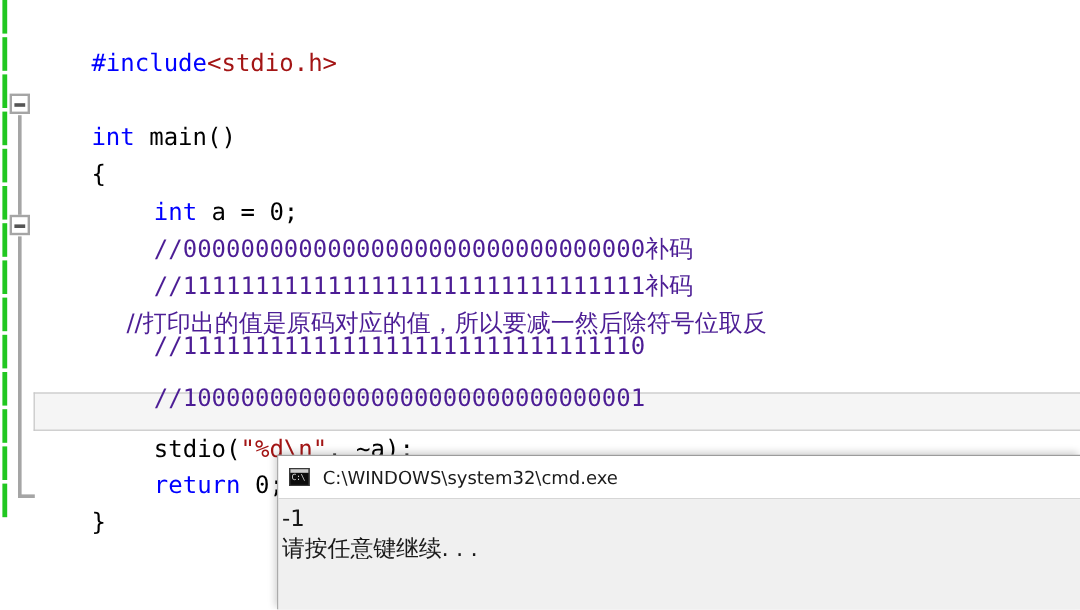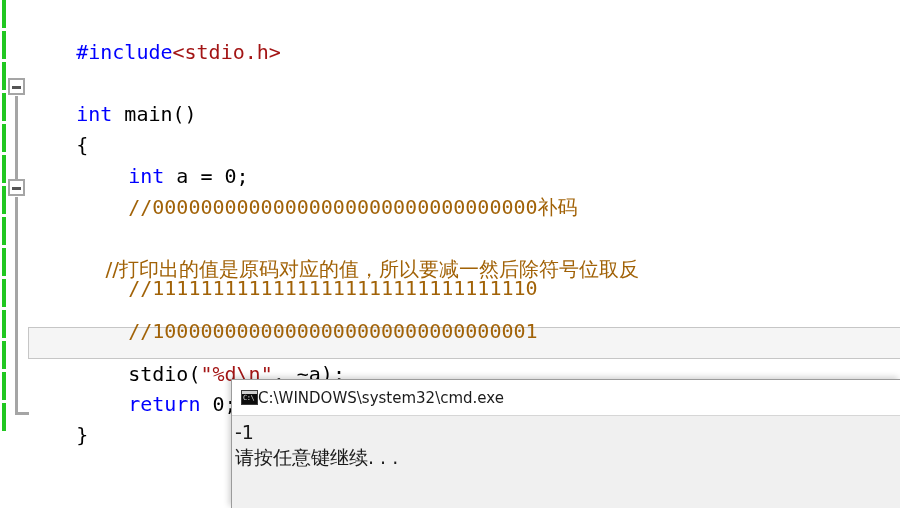--- a/index.html
+++ b/index.html
@@ -51,21 +51,21 @@
     letter-spacing:0px;
   }
   .row.cjk{
     font-family:"DejaVu Sans","Liberation Sans",sans-serif;
   }
   .kw{color:#0000ff;}
   .inc{color:#0000ff;}
   .hdr{color:#a31515;}
   .str{color:#a31515;}
   .esc{color:#a31515;}
-  .cmt{color:#a16207;}
+  .cmt{color:#4c1d95;}
   .pun{color:#000000;}
 
   
   #current-line{
     position:absolute;left:28px;top:327px;width:872px;height:32px;
     background:#f5f5f5;
     border-top:1px solid #c6c6c6;
     border-bottom:1px solid #c6c6c6;
     border-left:1px solid #c6c6c6;
     box-sizing:border-box;
@@ -101,21 +101,21 @@
     content:"";position:absolute;left:0;top:0;right:0;height:3px;
     background:#d0d0d0;
   }
   #cmd-icon .cmd-glyph{
     position:absolute;left:1px;top:3px;
     font-family:"DejaVu Sans Mono","Liberation Mono",monospace;
     font-size:7px;line-height:9px;color:#d8d8d8;
     letter-spacing:-0.5px;
   }
   #console-title-text{
-    margin-left:0;
+    margin-left:11px;
     font-family:"DejaVu Sans","Liberation Sans",sans-serif;
     font-size:15px;
     color:#1b1b1b;
     white-space:nowrap;
   }
   #console-body{
     position:relative;
     height:93px;
     background:#f0f0f0;
     padding:4px 0 0 3px;
@@ -178,20 +178,23 @@
   </div>
 
   <div class="row" style="left:80px;top:130px;text-align:right;">
     <span class="kw">int</span><span class="pun"> a = 0;</span>
   </div>
 
   <div class="row cmt" style="left:80px;top:161px;">
     <span class="cmt">//00000000000000000000000000000000补码</span>
   </div>
 
+  <div class="row cmt" style="left:80px;top:192px;">
+    <span class="cmt">//11111111111111111111111111111111补码</span>
+  </div>
 
   <div class="row cmt cjk" style="left:80px;top:223px;">
     <span class="cmt">//打印出的值是原码对应的值，所以要减一然后除符号位取反</span>
   </div>
 
   <div class="row cmt" style="left:80px;top:242px;">
     <span class="cmt">//11111111111111111111111111111110</span>
   </div>
 
   <div class="row cmt" style="left:80px;top:285px;">

